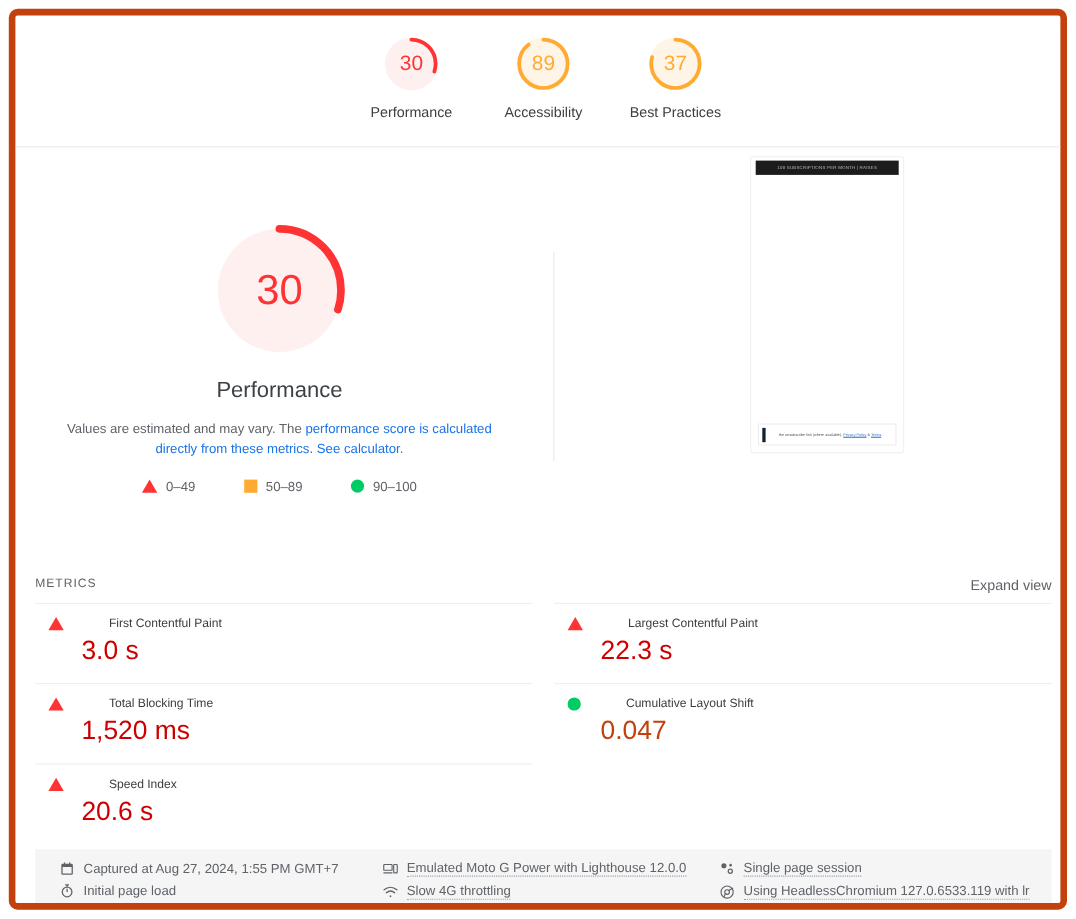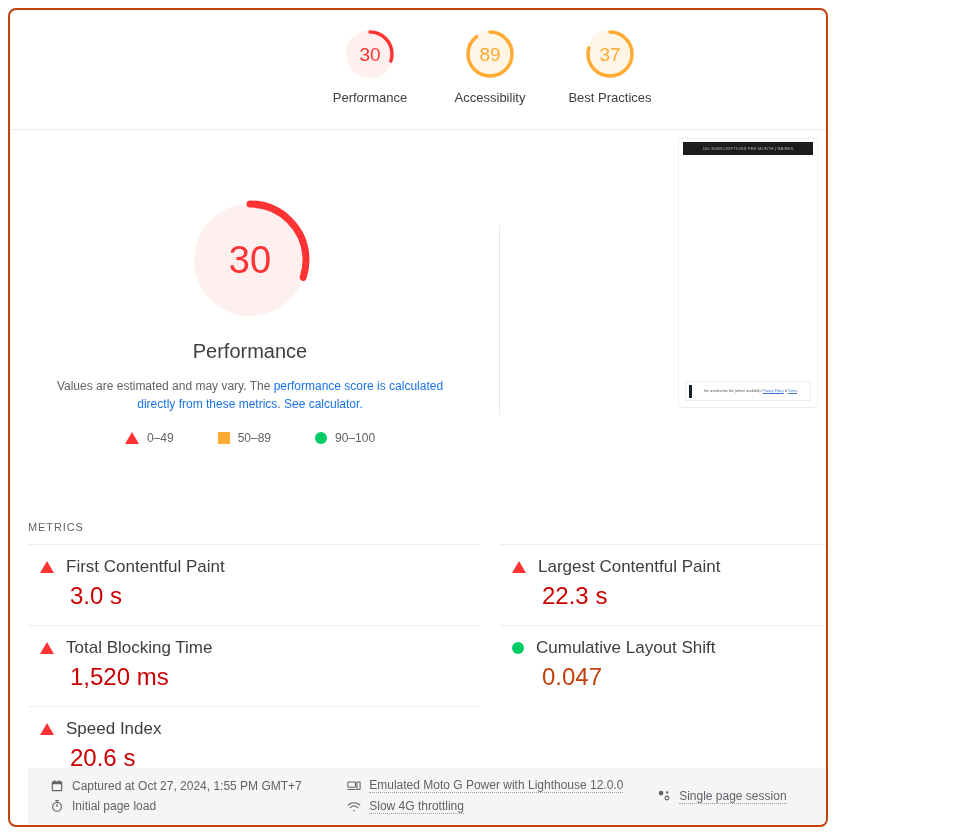--- a/index.html
+++ b/index.html
@@ -12,24 +12,24 @@
     height: 835px;
     font-family: "Liberation Sans", sans-serif;
     color: #212121;
     overflow: hidden;
   }
 
   .report-card {
     position: absolute;
     left: 8px;
     top: 8px;
-    width: 820px;
+    width: 962px;
     height: 819px;
     background: #ffffff;
-    border: 2px solid #c2410c;
+    border: 6px solid #c2410c;
     border-radius: 8px;
     box-sizing: border-box;
     overflow: hidden;
   }
 
   
   .gauges-strip {
     position: absolute;
     left: 0;
     top: 0;
@@ -282,22 +282,23 @@
     padding: 12px 0 14px 0;
     box-sizing: border-box;
   }
   .metric-top {
     display: flex;
     align-items: center;
     gap: 12px;
     padding-left: 12px;
   }
   .metric-name {
-    font-size: 17px;
+    font-size: 11px;
     color: #3c4043;
+    margin-left: 29px;
   }
   .metric-value {
     margin-top: 4px;
     padding-left: 42px;
     font-size: 24px;
     line-height: 30px;
   }
   .ind-triangle {
     width: 0; height: 0;
     border-left: 7px solid transparent;
@@ -486,21 +487,21 @@
         </div>
       </div>
   </div>
 
   <div class="meta-footer">
     <div class="meta-col meta-col-1" id="meta-col-1">
         <div class="meta-line">
           <svg class="meta-icon" viewBox="0 0 24 24" fill="#5f6368">
             <path d="M7 2v2H5a2 2 0 0 0-2 2v13a2 2 0 0 0 2 2h14a2 2 0 0 0 2-2V6a2 2 0 0 0-2-2h-2V2h-2v2H9V2H7zM5 9h14v10H5V9z"></path>
           </svg>
-          <span class="meta-text-plain">Captured at Oct 27, 2024, 1:55 PM GMT+7</span>
+          <span class="meta-text-plain">Captured at Aug 27, 2024, 1:55 PM GMT+7</span>
         </div>
         <div class="meta-line">
           <svg class="meta-icon" viewBox="0 0 24 24" fill="none" stroke="#5f6368" stroke-width="2">
             <circle cx="12" cy="13.5" r="7.5"></circle>
             <line x1="12" y1="13.5" x2="12" y2="8.5"></line>
             <line x1="9" y1="2.5" x2="15" y2="2.5"></line>
             <line x1="12" y1="2.5" x2="12" y2="5.5"></line>
           </svg>
           <span class="meta-text-plain">Initial page load</span>
         </div>
@@ -525,16 +526,25 @@
       </div>
     <div class="meta-col meta-col-3" id="meta-col-3">
         <div class="meta-line">
           <svg class="meta-icon" viewBox="0 0 24 24" fill="#5f6368">
             <circle cx="7" cy="7" r="4"></circle>
             <circle cx="17" cy="15.5" r="3.2" fill="none" stroke="#5f6368" stroke-width="2"></circle>
             <circle cx="17.5" cy="6" r="2"></circle>
           </svg>
           <span class="meta-text-dotted">Single page session</span>
         </div>
+        <div class="meta-line">
+          <svg class="meta-icon" viewBox="0 0 24 24" fill="none" stroke="#5f6368" stroke-width="1.8">
+            <circle cx="12" cy="12" r="9.5"></circle>
+            <circle cx="12" cy="12" r="3.6"></circle>
+            <line x1="14.6" y1="9.4" x2="21.3" y2="5.5"></line>
+            <line x1="9.6" y1="14" x2="6.5" y2="20.5"></line>
+          </svg>
+          <span class="meta-text-dotted">Using HeadlessChromium 127.0.6533.119 with lr</span>
+        </div>
       </div>
   </div>
 
 </div>
 
 </body></html>

